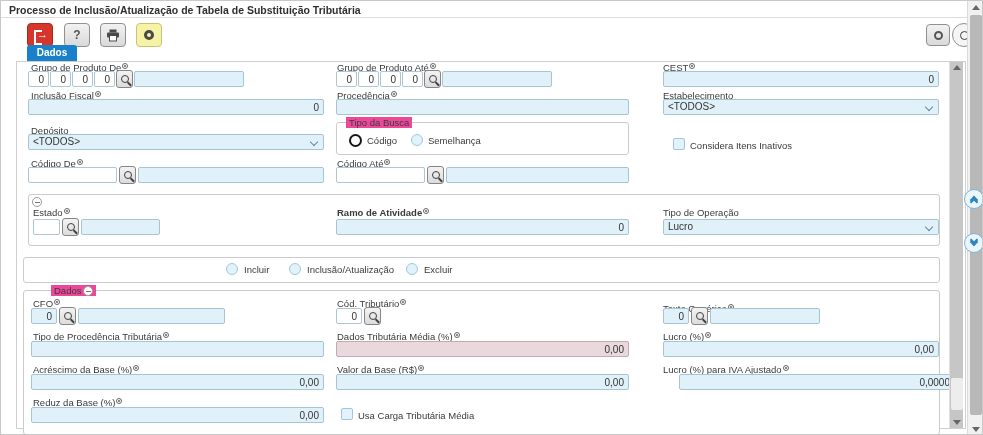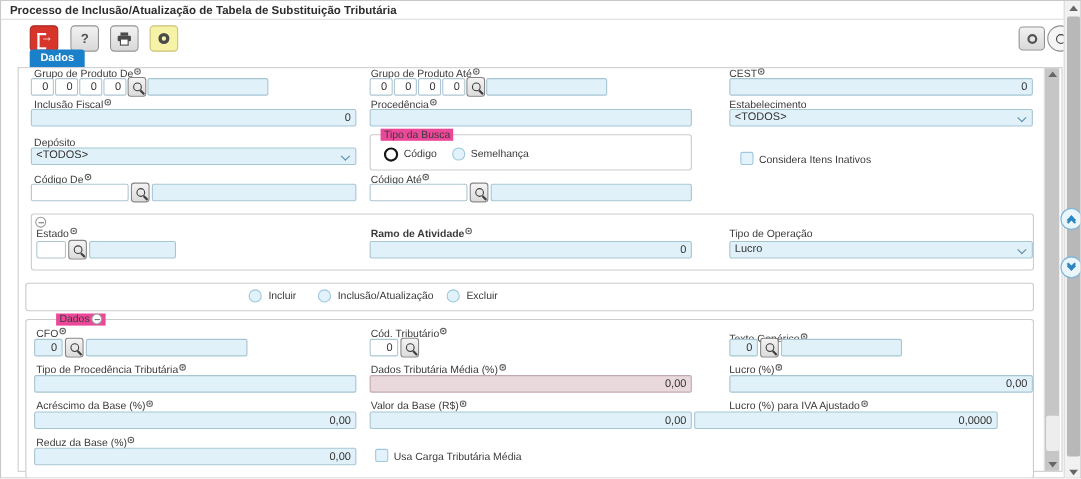--- a/index.html
+++ b/index.html
@@ -241,21 +241,21 @@
   <span class="lbl" style="left:662px;top:330px;"><span>Lucro (%)</span><span class="sup"></span></span>
   <input class="inp num" style="left: 662px; top: 340px; width: 276px;" readonly="" value="0,00">
 
   <span class="lbl" style="left:32px;top:363px;"><span>Acréscimo da Base (%)</span><span class="sup"></span></span>
   <input class="inp num" style="left: 30px; top: 373px; width: 293px;" readonly="" value="0,00">
 
   <span class="lbl" style="left:336px;top:363px;"><span>Valor da Base (R$)</span><span class="sup"></span></span>
   <input class="inp num" style="left: 335px; top: 373px; width: 293px;" readonly="" value="0,00">
 
   <span class="lbl" style="left:662px;top:363px;"><span>Lucro (%) para IVA Ajustado</span><span class="sup"></span></span>
-  <input class="inp num" style="left: 630px; top: 373px; width: 276px;" readonly="" value="0,0000">
+  <input class="inp num" style="left: 678px; top: 373px; width: 276px;" readonly="" value="0,0000">
 
   <span class="lbl" style="left:32px;top:396px;"><span>Reduz da Base (%)</span><span class="sup"></span></span>
   <input class="inp num" style="left: 30px; top: 406px; width: 293px;" readonly="" value="0,00">
 
   <span class="chk" style="left:340px;top:407px;"></span>
   <span class="lbl" style="left:357px;top:409px;">Usa Carga Tributária Média</span>
 
   <div id="sb-in">
     <span class="arr-up" style="top:3px;"></span>
     <span class="th"></span>

